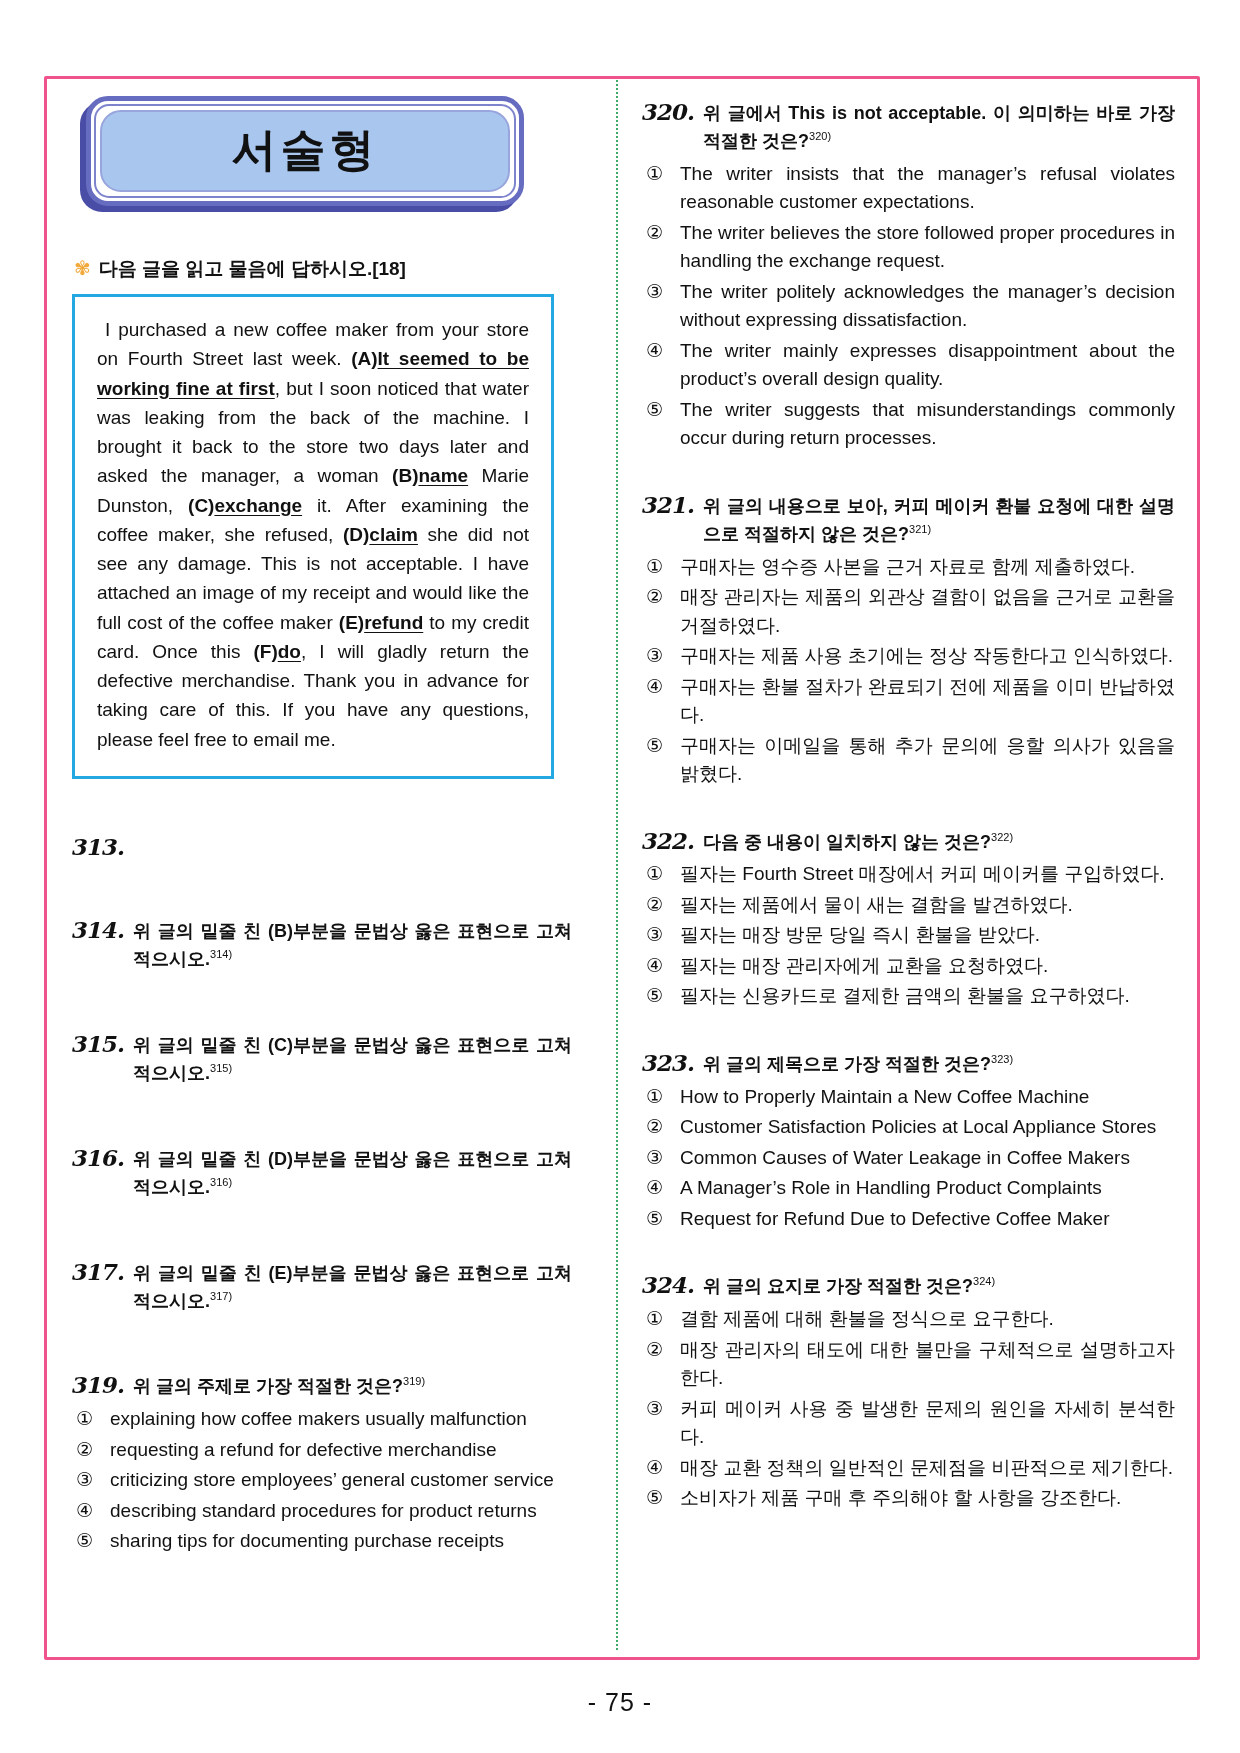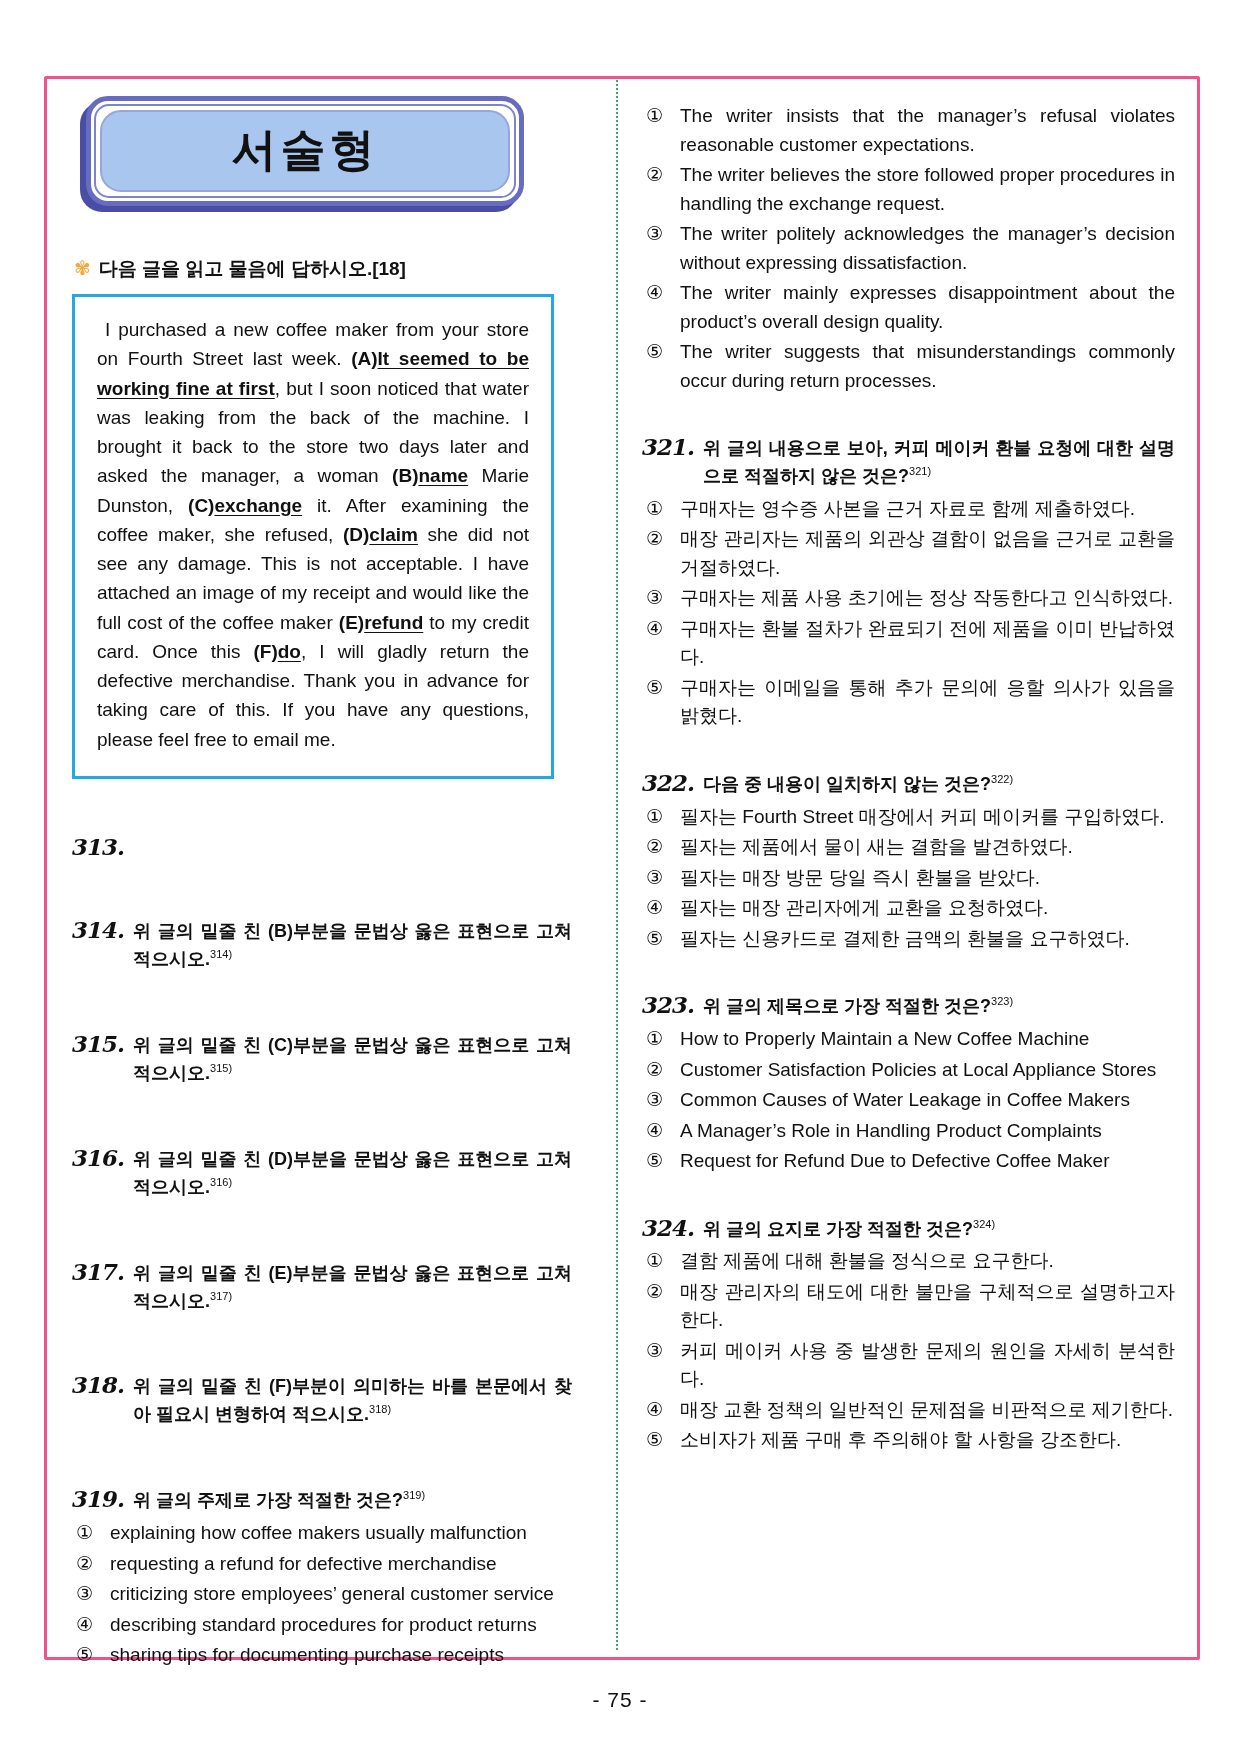--- a/index.html
+++ b/index.html
@@ -57,21 +57,21 @@
   .q-body { flex:1; font-size:18px; font-weight:bold; line-height:1.55; text-align:justify; padding-top:2px; }
   .q-body sup { font-size:11px; font-weight:normal; }
   .options { margin-top:4px; }
   .opt { display:flex; align-items:flex-start; margin:2px 0; }
   .opt-marker { flex:none; width:34px; font-size:19px; line-height:1.5; padding-left:4px; }
   .opt-text { flex:1; font-size:19px; line-height:1.5; text-align:justify; }
 
   
   .page-number {
     position:absolute; left:0; right:0; top:1688px; text-align:center;
-    font-size:21px; letter-spacing:1px;
+    font-size:25px; letter-spacing:1px;
   }
 </style>
 </head>
 <body>
 
 <div class="page-border"></div>
 <div class="divider"></div>
 
 <div class="col col-left">
   <div class="title-wrap">
@@ -113,26 +113,20 @@
           <span class="q-num">316.</span>
           <span class="q-body">위 글의 밑줄 친 (D)부분을 문법상 옳은 표현으로 고쳐 적으시오.<sup>316)</sup></span>
         </div>
       </div>
       <div class="question answer-space">
         <div class="q-head">
           <span class="q-num">317.</span>
           <span class="q-body">위 글의 밑줄 친 (E)부분을 문법상 옳은 표현으로 고쳐 적으시오.<sup>317)</sup></span>
         </div>
       </div>
-      <div class="question answer-space">
-        <div class="q-head">
-          <span class="q-num">318.</span>
-          <span class="q-body">위 글의 밑줄 친 (F)부분이 의미하는 바를 본문에서 찾아 필요시 변형하여 적으시오.<sup>318)</sup></span>
-        </div>
-      </div>
       <div class="question">
         <div class="q-head">
           <span class="q-num">319.</span>
           <span class="q-body">위 글의 주제로 가장 적절한 것은?<sup>319)</sup></span>
         </div>
         <div class="options">
           <div class="opt">
             <span class="opt-marker">①</span>
             <span class="opt-text">explaining how coffee makers usually malfunction</span>
           </div>
@@ -153,20 +147,24 @@
             <span class="opt-text">sharing tips for documenting purchase receipts</span>
           </div>
         </div>
       </div>
     </div>
 </div>
 
 <div class="col col-right">
   <div>
       <div class="question">
+        <div class="q-head">
+          <span class="q-num">320.</span>
+          <span class="q-body">위 글에서 This is not acceptable. 이 의미하는 바로 가장 적절한 것은?<sup>320)</sup></span>
+        </div>
         <div class="options">
           <div class="opt">
             <span class="opt-marker">①</span>
             <span class="opt-text">The writer insists that the manager’s refusal violates reasonable customer expectations.</span>
           </div>
           <div class="opt">
             <span class="opt-marker">②</span>
             <span class="opt-text">The writer believes the store followed proper procedures in handling the exchange request.</span>
           </div>
           <div class="opt">

